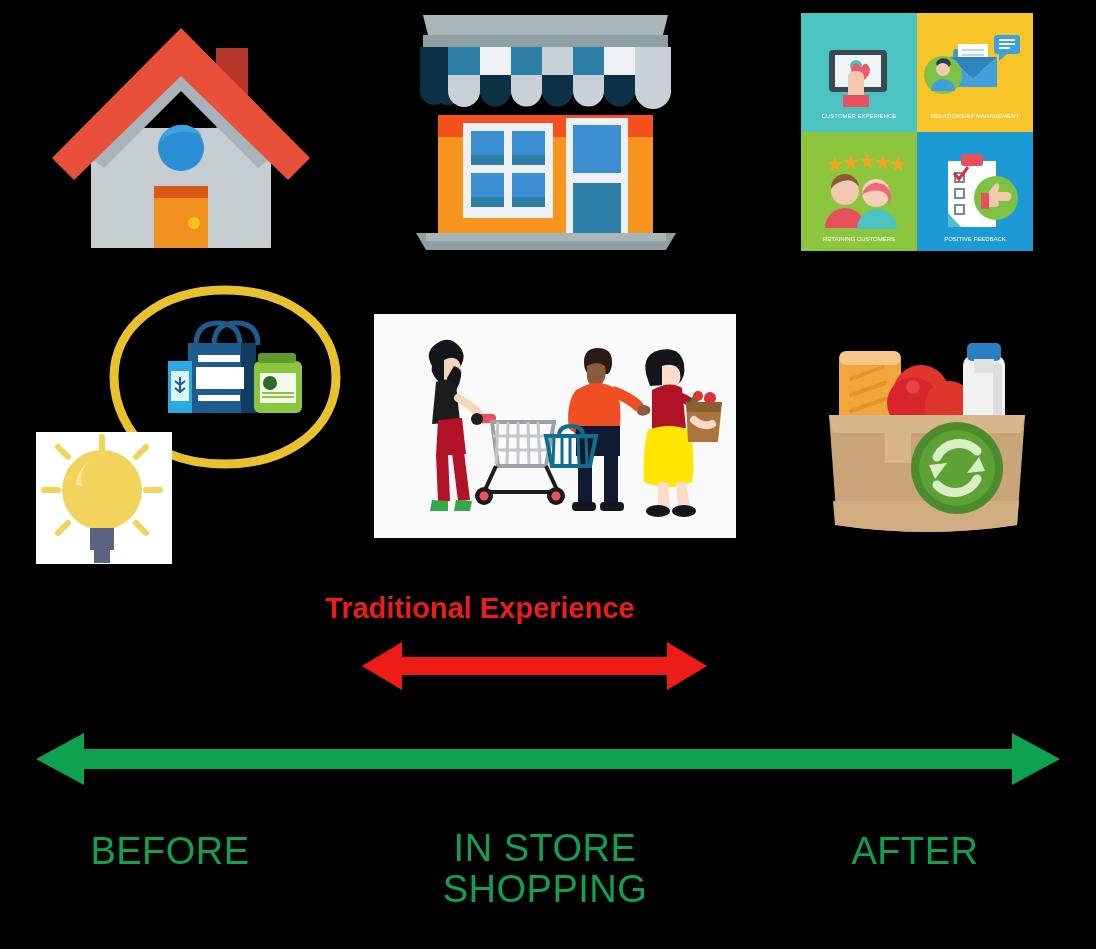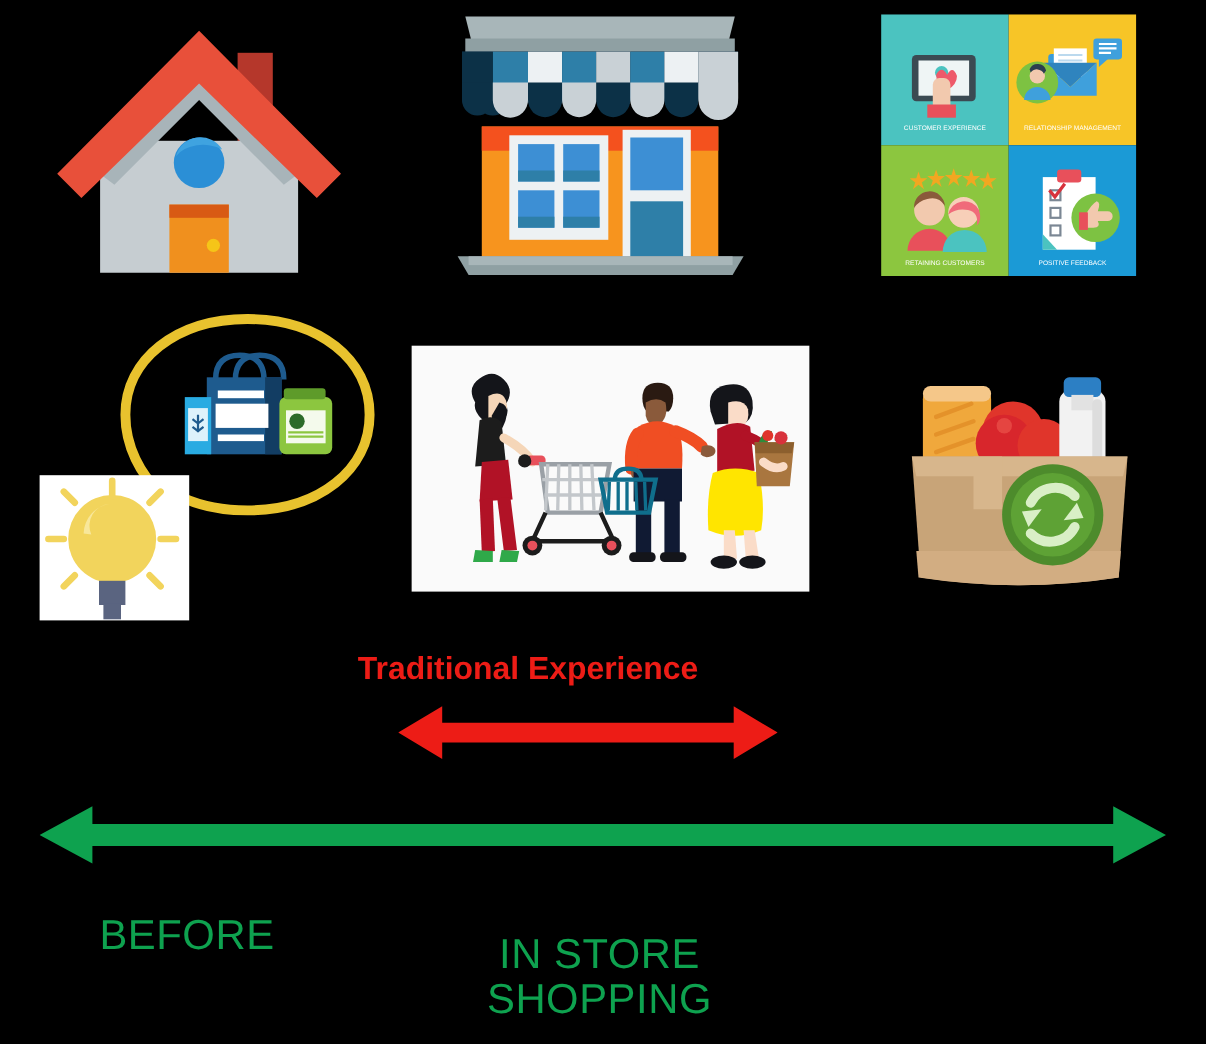--- a/index.html
+++ b/index.html
@@ -355,17 +355,18 @@
   </div>
 
   <div class="abs arrow-wrap" style="left:36px; top:730px;">
     <svg width="1024" height="58" viewBox="0 0 1024 58">
       <polygon points="0,29 48,3 48,19 976,19 976,3 1024,29 976,55 976,39 48,39 48,55" fill="#0EA24F"></polygon>
     </svg>
   </div>
 
   <div class="abs stage-label" style="left:40px; top:831px; width:260px;">BEFORE</div>
 
-  <div class="abs stage-label" style="left:400px; top:848px; width:290px;">IN STORE
+  <div class="abs stage-label" style="left:400px; top:828px; width:290px;">IN STORE
 SHOPPING</div>
 
+  <div class="abs stage-label" style="left:800px; top:831px; width:230px;">AFTER</div>
 
 </div>
 
 </body></html>

